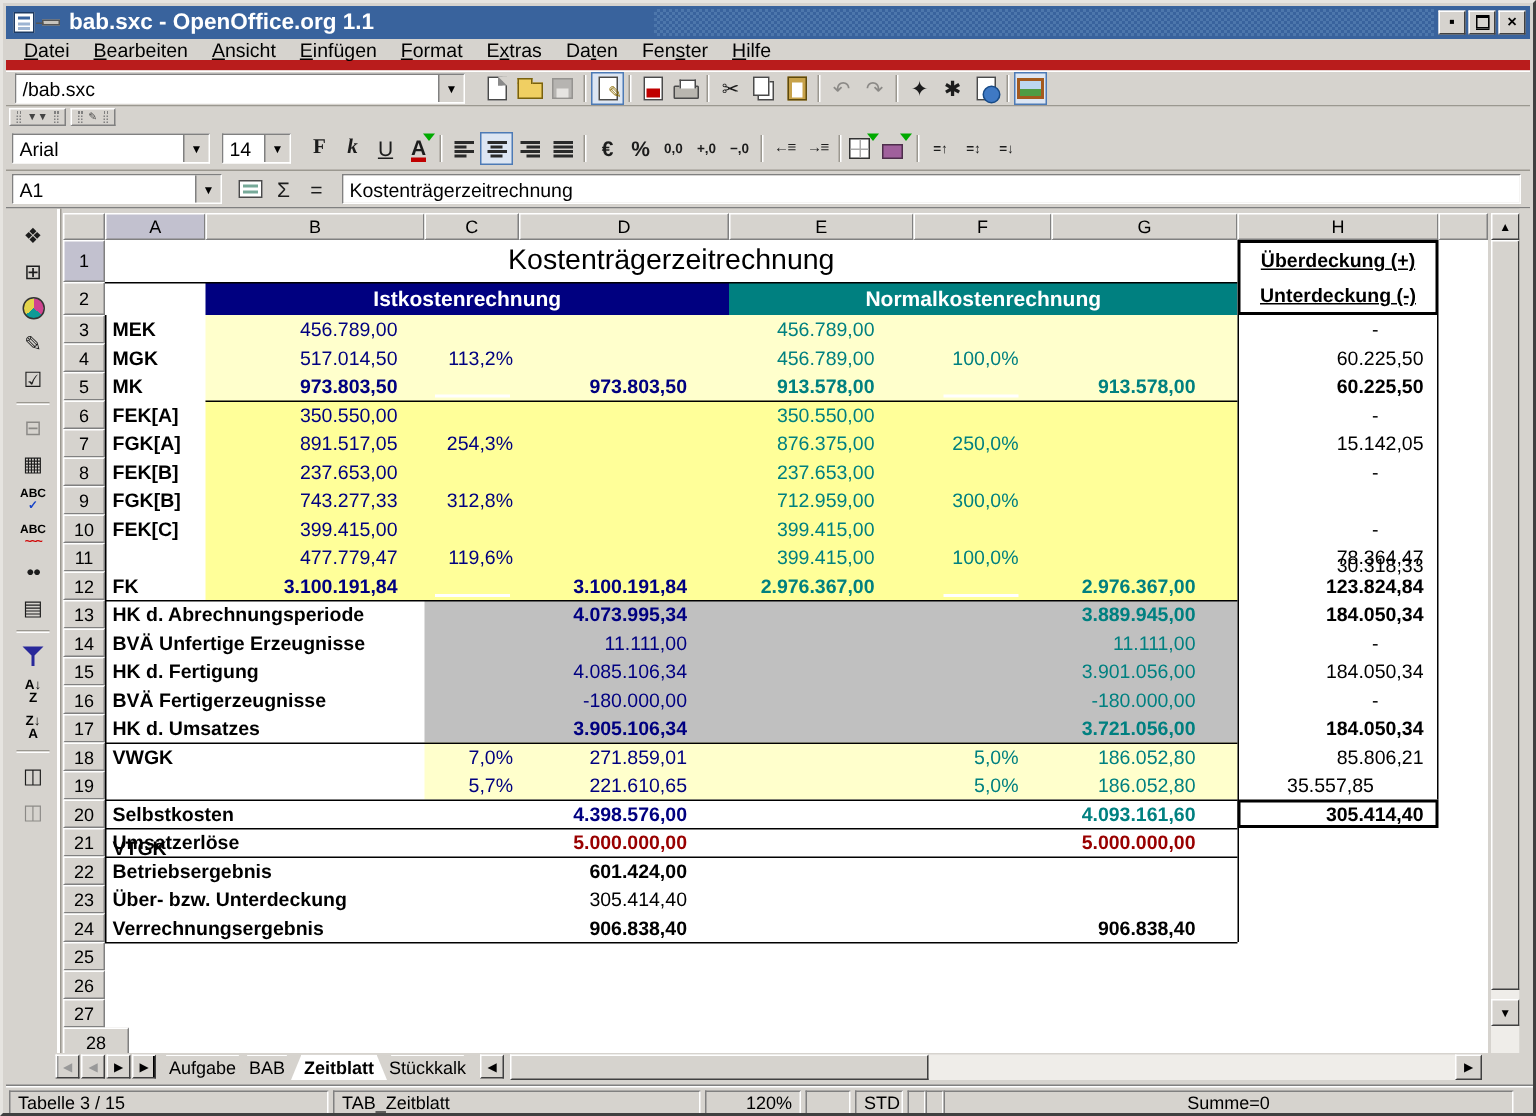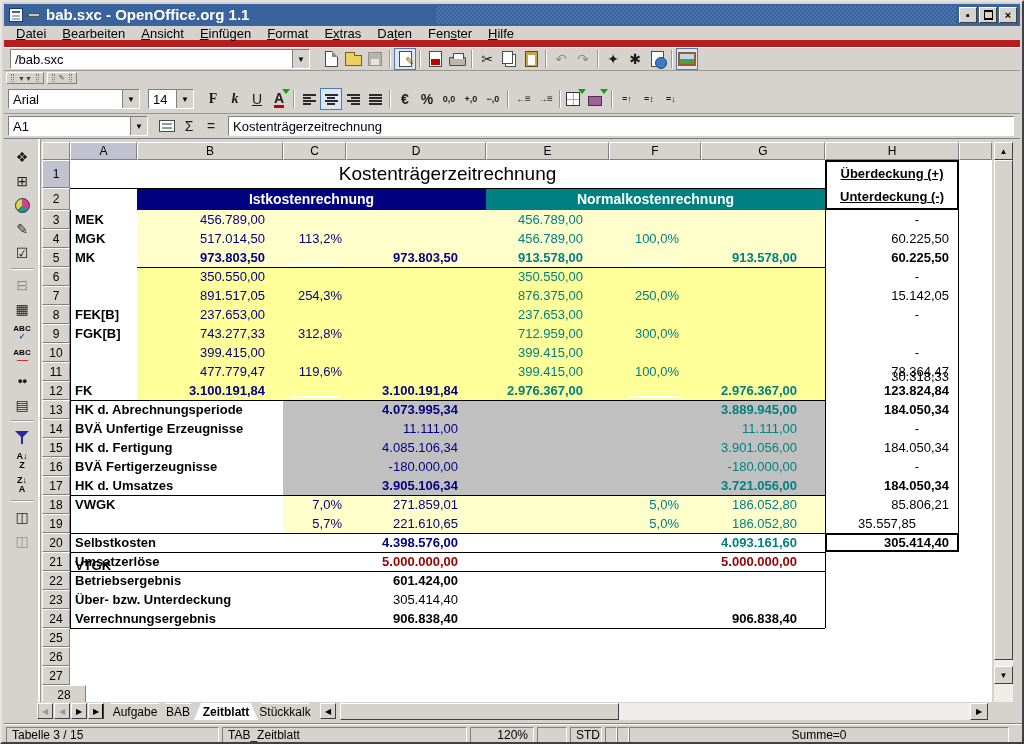--- a/index.html
+++ b/index.html
@@ -480,38 +480,41 @@
         <div class="cell ist" style="left: 241px; top: 87px; width: 59px;">113,2%</div>
         <div class="cell nrm" style="left: 444px; top: 87px; width: 97px;">456.789,00</div>
         <div class="cell nrm" style="left: 567px; top: 87px; width: 70px;">100,0%</div>
         <div class="cell blk" style="left: 783px; top: 87px; width: 124px;">60.225,50</div>
         <div class="cell lab" style="left: 29px; top: 106px; width: 230px;">MK</div>
         <div class="cell ist b" style="left: 95px; top: 106px; width: 128px;">973.803,50</div>
         <div class="cell ist b" style="left: 304px; top: 106px; width: 112px;">973.803,50</div>
         <div class="cell nrm b" style="left: 444px; top: 106px; width: 97px;">913.578,00</div>
         <div class="cell nrm b" style="left: 659px; top: 106px; width: 96px;">913.578,00</div>
         <div class="cell blk b" style="left: 783px; top: 106px; width: 124px;">60.225,50</div>
+        <div class="cell lab" style="left: 29px; top: 125px; width: 230px;">FEK[A]</div>
         <div class="cell ist" style="left: 95px; top: 125px; width: 128px;">350.550,00</div>
         <div class="cell nrm" style="left: 444px; top: 125px; width: 97px;">350.550,00</div>
         <div class="cell blk dash" style="left: 783px; top: 125px; width: 94px;">-</div>
+        <div class="cell lab" style="left: 29px; top: 144px; width: 230px;">FGK[A]</div>
         <div class="cell ist" style="left: 95px; top: 144px; width: 128px;">891.517,05</div>
         <div class="cell ist" style="left: 241px; top: 144px; width: 59px;">254,3%</div>
         <div class="cell nrm" style="left: 444px; top: 144px; width: 97px;">876.375,00</div>
         <div class="cell nrm" style="left: 567px; top: 144px; width: 70px;">250,0%</div>
         <div class="cell blk" style="left: 783px; top: 144px; width: 124px;">15.142,05</div>
         <div class="cell lab" style="left: 29px; top: 163px; width: 230px;">FEK[B]</div>
         <div class="cell ist" style="left: 95px; top: 163px; width: 128px;">237.653,00</div>
         <div class="cell nrm" style="left: 444px; top: 163px; width: 97px;">237.653,00</div>
         <div class="cell blk dash" style="left: 783px; top: 163px; width: 94px;">-</div>
         <div class="cell lab" style="left: 29px; top: 182px; width: 230px;">FGK[B]</div>
         <div class="cell ist" style="left: 95px; top: 182px; width: 128px;">743.277,33</div>
         <div class="cell ist" style="left: 241px; top: 182px; width: 59px;">312,8%</div>
         <div class="cell nrm" style="left: 444px; top: 182px; width: 97px;">712.959,00</div>
         <div class="cell nrm" style="left: 567px; top: 182px; width: 70px;">300,0%</div>
         <div class="cell blk" style="left: 783px; top: 177px; width: 124px; margin-top: 48px;">30.318,33</div>
+        <div class="cell lab" style="left: 29px; top: 201px; width: 230px;">FEK[C]</div>
         <div class="cell ist" style="left: 95px; top: 201px; width: 128px;">399.415,00</div>
         <div class="cell nrm" style="left: 444px; top: 201px; width: 97px;">399.415,00</div>
         <div class="cell blk dash" style="left: 783px; top: 201px; width: 94px;">-</div>
         <div class="cell ist" style="left: 95px; top: 220px; width: 128px;">477.779,47</div>
         <div class="cell ist" style="left: 241px; top: 220px; width: 59px;">119,6%</div>
         <div class="cell nrm" style="left: 444px; top: 220px; width: 97px;">399.415,00</div>
         <div class="cell nrm" style="left: 567px; top: 220px; width: 70px;">100,0%</div>
         <div class="cell blk" style="left: 783px; top: 220px; width: 124px;">78.364,47</div>
         <div class="cell lab" style="left: 29px; top: 239px; width: 230px;">FK</div>
         <div class="cell ist b" style="left: 95px; top: 239px; width: 128px;">3.100.191,84</div>

